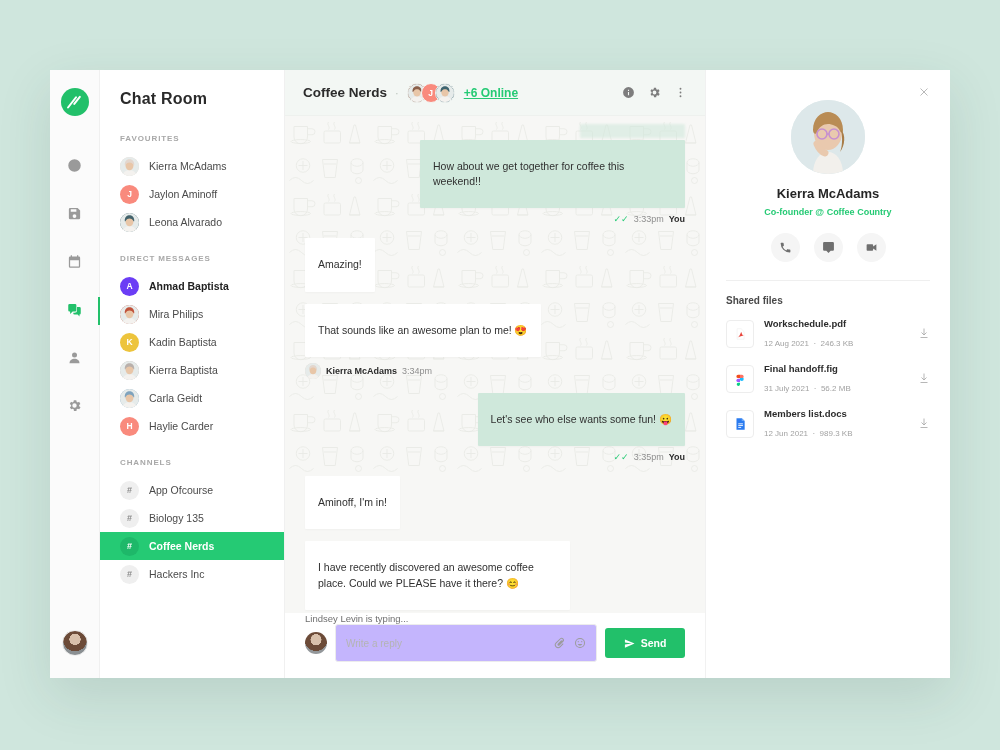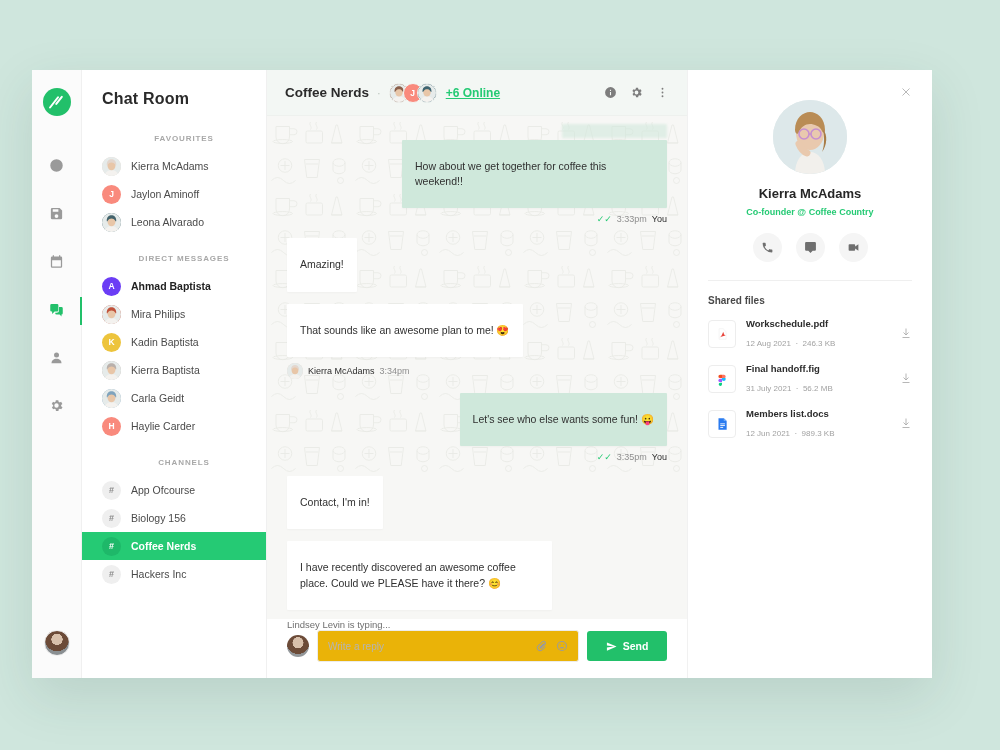--- a/index.html
+++ b/index.html
@@ -4,21 +4,21 @@
 <title>Chat Room</title>
 <style>
   * { box-sizing: border-box; margin: 0; padding: 0; }
   html, body {
     width: 1000px; height: 750px;
     background: #cfe6dd;
     font-family: "Liberation Sans", sans-serif;
     overflow: hidden;
   }
   .app-window {
-    position: absolute; left: 32px; top: 70px;
+    position: absolute; left: 50px; top: 70px;
     width: 900px; height: 608px;
     background: #ffffff;
     display: flex;
     box-shadow: 0 18px 50px rgba(40,70,60,.13);
     overflow: hidden;
   }
 
   
   .rail {
     width: 50px; flex: 0 0 50px;
@@ -64,21 +64,21 @@
     padding: 20px 0 0 0; overflow: hidden;
   }
   .side-title {
     font-size: 16px; font-weight: 700; color: #2a2a2a;
     padding: 0 0 0 20px; margin-bottom: 26px; letter-spacing: .2px;
   }
   .group-label {
     font-size: 8px; letter-spacing: .9px; color: #a8a8a8;
     font-weight: 600; padding-left: 20px; margin-bottom: 9px;
   }
-  .group { margin-bottom: 18px; text-align: center; }
+  .group { margin-bottom: 18px; }
   .side-row {
     display: flex; align-items: center; gap: 10px;
     padding: 5px 14px 5px 20px; cursor: pointer;
     height: 28px;
   }
   .side-row .label {
     font-size: 10.5px; color: #4a4a4a; white-space: nowrap;
   }
   .side-row.bold .label { font-weight: 700; color: #222; }
   .av {
@@ -137,37 +137,37 @@
   }
   .bubble.in { background: #fff; }
   .bubble.out { background: #cfe8db; }
   .bubble.clipped { height: 14px; overflow: hidden; padding: 0; opacity: .55;
      filter: blur(1.2px); width: 105px; }
   .meta {
     display: flex; align-items: center; gap: 5px;
     font-size: 9px; color: #8e8e8e; margin: 6px 0 14px 0;
   }
   .meta.out { justify-content: flex-end; }
-  .meta .who { font-weight: 400; color: #2c2c2c; }
+  .meta .who { font-weight: 700; color: #2c2c2c; }
   .meta .av { width: 16px; height: 16px; flex: 0 0 16px; }
   .check { color: #25ca74; font-size: 9px; }
   .gap { height: 10px; }
   .photos { display: flex; gap: 6px; margin-bottom: 5px; }
   .photo { width: 92px; height: 84px; border-radius: 2px; overflow: hidden; }
 
   
   .composer {
     flex: 0 0 auto; position: relative; z-index: 2;
     padding: 0 20px 16px 20px; background: transparent;
   }
   .typing { font-size: 9.5px; color: #6f6f6f; }
   .composer-row { display: flex; align-items: center; gap: 8px; }
   .composer .av { width: 22px; height: 22px; flex: 0 0 22px; }
   .input-wrap {
-    flex: 1 1 auto; height: 32px; background: #eab308;
+    flex: 1 1 auto; height: 38px; background: #c4b5fd;
     border: 1px solid #ececec; border-radius: 3px;
     display: flex; align-items: center; padding: 0 10px;
   }
   .reply-input {
     flex: 1 1 auto; border: 0; outline: 0; font-size: 10px;
     color: #444; font-family: "Liberation Sans", sans-serif; background: transparent;
   }
   .reply-input::placeholder { color: #b4b4b4; }
   .in-icons { display: flex; gap: 9px; }
   .in-icons svg { width: 12px; height: 12px; fill: #9b9b9b; cursor: pointer; display: block; }
@@ -358,21 +358,21 @@
           </div>
         </div>
         <div class="group">
           <div class="group-label">CHANNELS</div>
           <div class="side-row">
             <span class="hash">#</span>
             <span class="label">App Ofcourse</span>
           </div>
           <div class="side-row">
             <span class="hash">#</span>
-            <span class="label">Biology 156</span>
+            <span class="label">Biology 135</span>
           </div>
           <div class="side-row selected">
             <span class="hash">#</span>
             <span class="label">Coffee Nerds</span>
           </div>
           <div class="side-row">
             <span class="hash">#</span>
             <span class="label">Hackers Inc</span>
           </div>
         </div>
@@ -483,21 +483,21 @@
           </div>
           <div class="row out">
             <div class="bubble out">Let's see who else wants some fun! 😛</div>
           </div>
           <div class="meta out">
             <span class="check">✓✓</span>
             <span>3:35pm</span>
             <span class="who">You</span>
           </div>
           <div class="row ">
-            <div class="bubble in">Contact, I'm in!</div>
+            <div class="bubble in">Aminoff, I'm in!</div>
           </div>
           <div class="gap"></div>
           <div class="row ">
             <div class="bubble in">I have recently discovered an awesome coffee place. Could we PLEASE have it there? 😊</div>
           </div>
           <div class="gap"></div>
           <div class="row">
             <div class="photos">
               <span class="photo"><svg viewBox="0 0 92 84" width="100%" height="100%">
                   <rect width="92" height="84" fill="#a99382"></rect>

